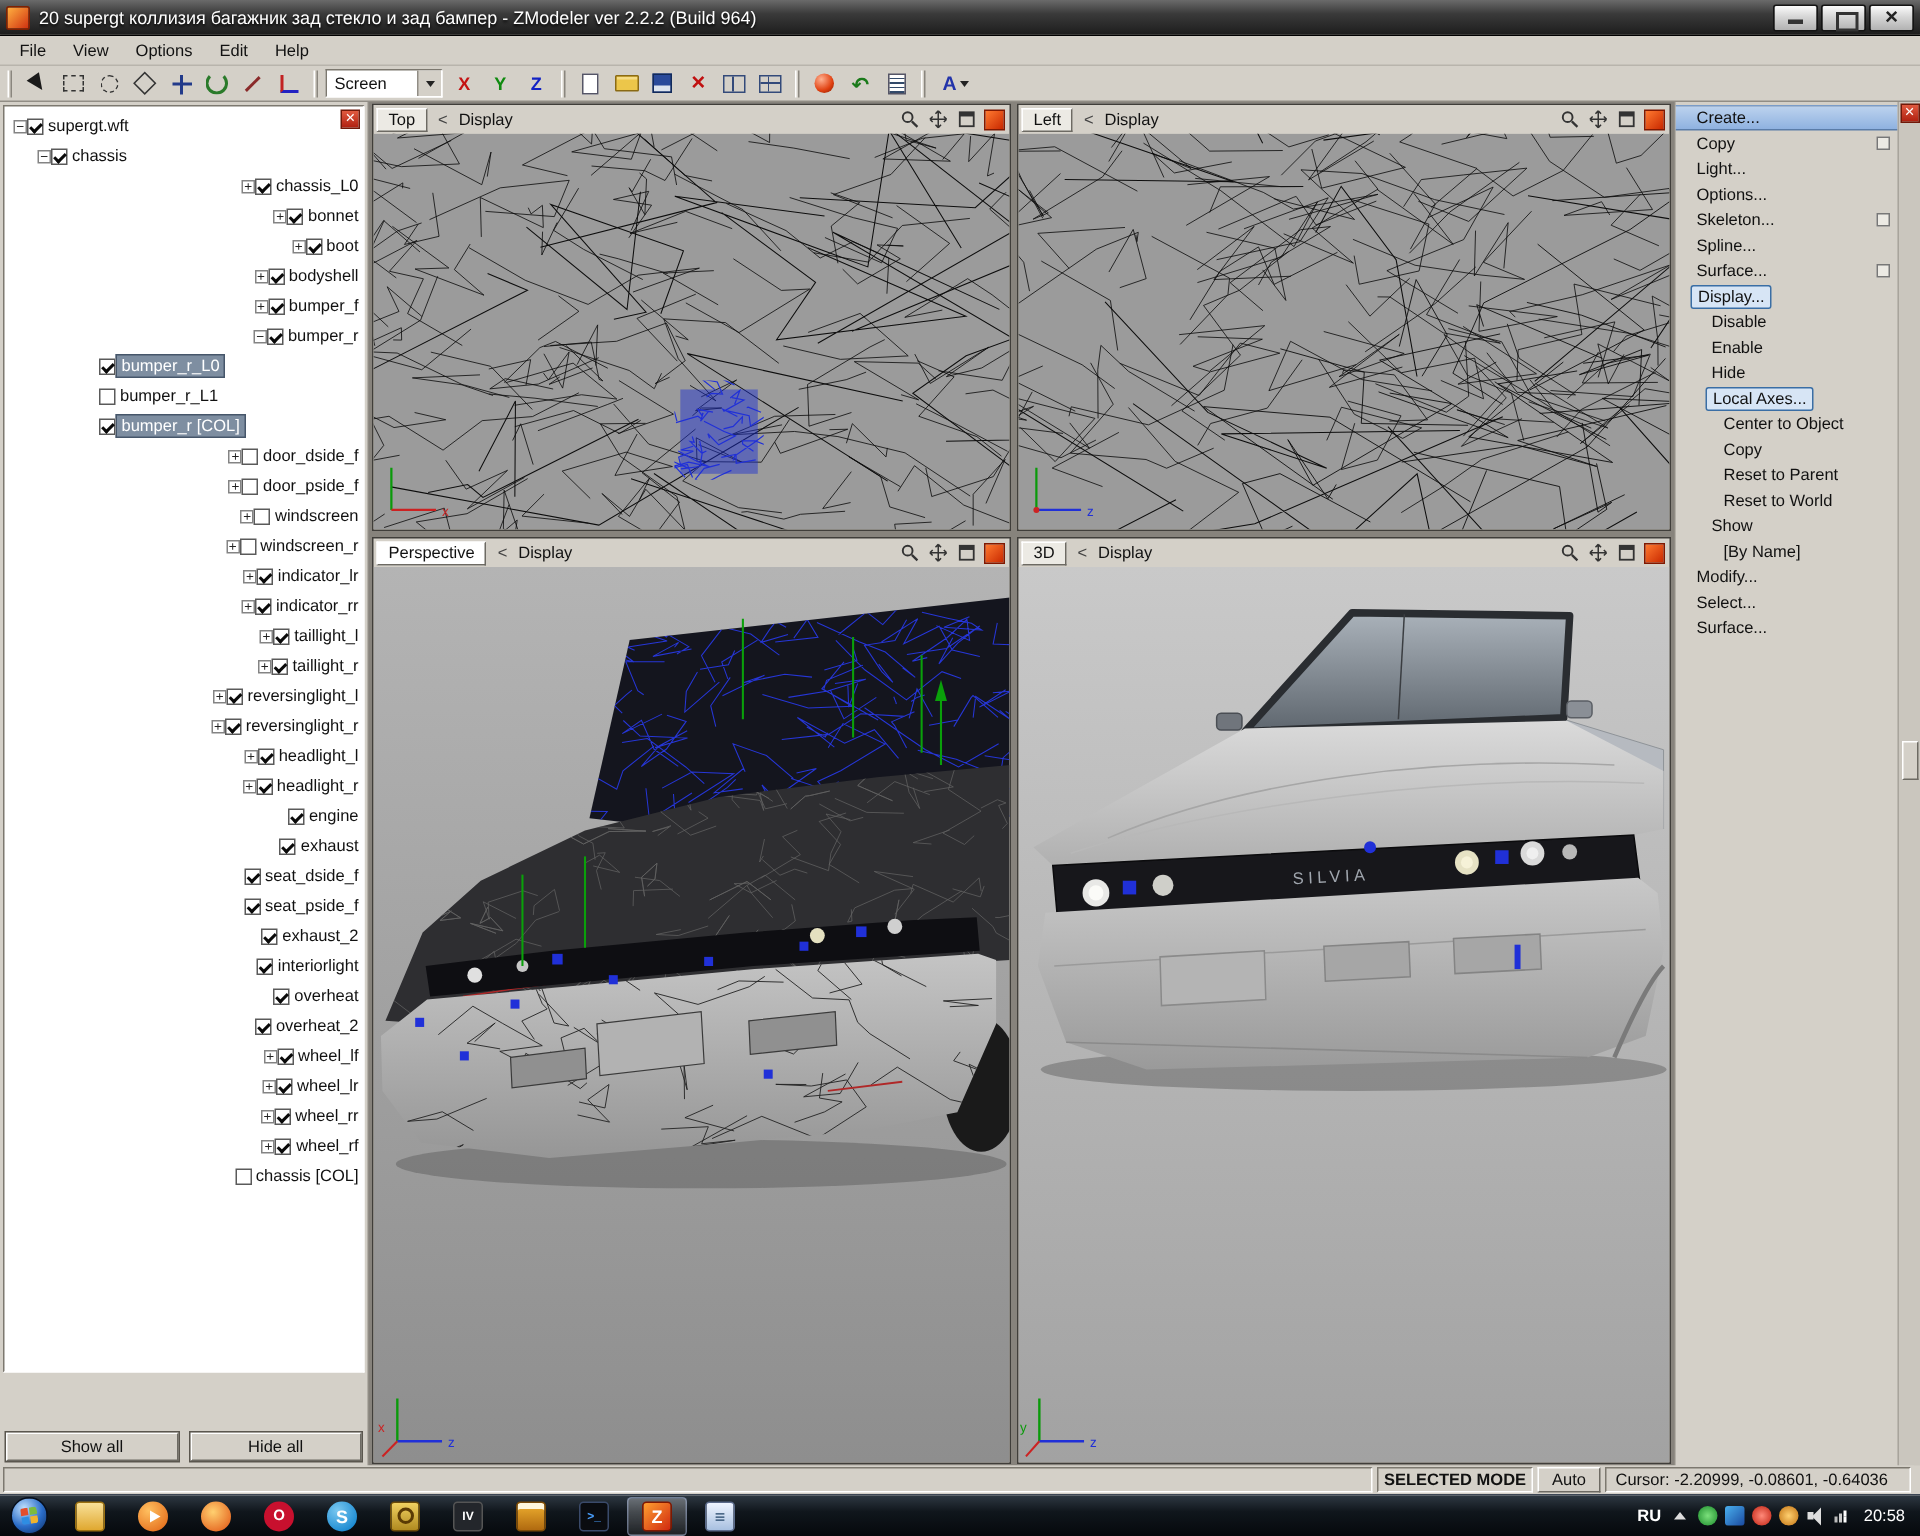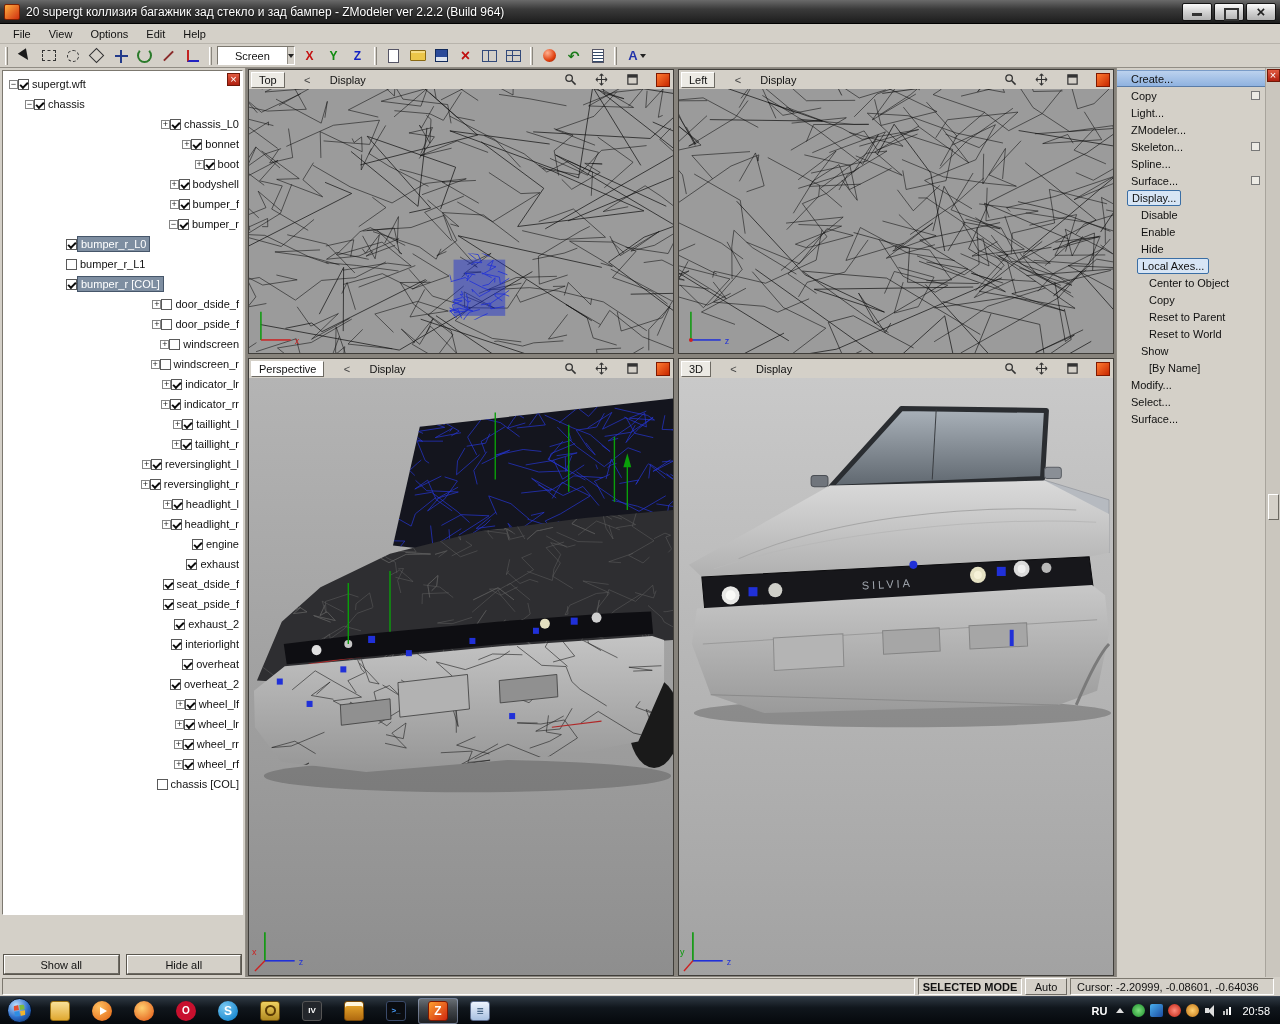--- a/index.html
+++ b/index.html
@@ -39,21 +39,21 @@
 .i-page::before{content:"";width:9px;height:12px;background:#fff;border:1px solid #556;}
 .i-folder::before{content:"";width:14px;height:9px;background:#ecc64a;border:1px solid #8a6a14;border-radius:1px;box-shadow:inset 0 2px 0 #f6dc84;}
 .i-floppy::before{content:"";width:11px;height:11px;background:#2a4a9a;border:1px solid #122a5a;box-shadow:inset 0 -4px 0 #dde4ee;}
 .i-delx::before{content:"\00d7";color:#c01010;font-weight:bold;font-size:16px;line-height:1;}
 .i-vp::before{content:"";width:13px;height:10px;border:1px solid #334a7a;background:linear-gradient(to right,transparent 5px,#334a7a 5px,#334a7a 6px,transparent 6px);}
 .i-vp2::before{content:"";width:13px;height:10px;border:1px solid #334a7a;background:linear-gradient(to right,transparent 5px,#334a7a 5px,#334a7a 6px,transparent 6px),linear-gradient(to bottom,transparent 4px,#334a7a 4px,#334a7a 5px,transparent 5px);}
 .i-sphere::before{content:"";width:13px;height:13px;border-radius:50%;background:radial-gradient(circle at 35% 30%,#ffb090,#e04010 60%,#801800);}
 .i-undo::before{content:"\21b6";color:#1a7a1a;font-size:14px;font-weight:bold;line-height:1;}
 .i-list::before{content:"";width:10px;height:12px;border:1px solid #556;background:repeating-linear-gradient(#fff,#fff 2px,#334a6a 2px,#334a6a 3px);}
 .combo{display:flex;align-items:center;height:19px;width:78px;background:#fff;border:1px solid;border-color:#7c786f #fff #fff #7c786f;flex:none;}
-.combo-text{flex:1;padding:0 17px;}
+.combo-text{flex:1;padding:0 5px;}
 .combo-btn{width:16px;height:100%;background:#d4d0c8;border-left:1px solid #918d85;display:flex;align-items:center;justify-content:center;}
 .combo-btn::after{content:"";border-top:4px solid #222;border-left:3px solid transparent;border-right:3px solid transparent;}
 .tbtn.axis span{font-weight:bold;font-size:12px;}
 .ax-x span{color:#c41212;}
 .ax-y span{color:#0f8a0f;}
 .ax-z span{color:#1222c4;}
 .font-btn{width:30px;}
 .font-A{color:#2233aa;font-weight:bold;font-size:13px;}
 .caret{margin-left:2px;border-top:4px solid #222;border-left:3px solid transparent;border-right:3px solid transparent;}
 
@@ -74,21 +74,21 @@
 .cb{width:11px;height:11px;border:1px solid #5a5a5a;background:#fff;flex:none;position:relative;}
 .trow.checked .cb::before{content:"";position:absolute;left:1px;top:2px;width:6px;height:3px;border-left:2px solid #0a0a0a;border-bottom:2px solid #0a0a0a;transform:rotate(-45deg);}
 .tlabel{padding:1px 3px;}
 .trow.sel .tlabel{background:#7e8ea1;border:1px solid #46566a;color:#fff;}
 .tree-btns{display:flex;gap:8px;padding:4px 2px 1px;margin-top:36px;}
 .tree-btn{flex:1;height:19px;background:#d4d0c8;border:1px solid;border-color:#fff #6d6a63 #6d6a63 #fff;outline:1px solid #5a564e;display:flex;align-items:center;justify-content:center;}
 
 
 .viewports{flex:1;display:grid;grid-template-columns:426px 1fr;grid-template-rows:285px 1fr;gap:4px;background:#87837c;padding:1px 2px;}
 .viewport{display:flex;flex-direction:column;border:1px solid #403e3a;background:#d4d0c8;min-height:0;min-width:0;}
-.vp-header{height:19px;display:flex;align-items:center;gap:16px;padding:1px 2px;flex:none;}
+.vp-header{height:19px;display:flex;align-items:center;gap:4px;padding:1px 2px;flex:none;}
 .vp-name{height:16px;padding:0 7px;background:#eceae4;border:1px solid;border-color:#fff #6d6a63 #6d6a63 #fff;display:flex;align-items:center;}
 .viewport.active .vp-name{background:#fff;}
 .vp-nav{width:13px;height:14px;text-align:center;color:#444;}
 .vp-display{color:#111;}
 .vp-spacer{flex:1;}
 .vp-icon{width:15px;height:15px;display:flex;align-items:center;justify-content:center;}
 .vp-icon svg{width:13px;height:13px;display:block;}
 .vp-redbtn{width:14px;height:14px;background:linear-gradient(135deg,#ff7a30,#c82800);border:1px solid #801800;margin-right:1px;}
 .vp-canvas{flex:1;position:relative;overflow:hidden;min-height:0;}
 .vp-canvas svg{display:block;width:100%;height:100%;}
@@ -772,21 +772,21 @@
             <span class="clabel">Copy</span>
             <span class="cbox"></span>
           </div>
 
           <div class="crow">
             <span class="clabel">Light...</span>
 
           </div>
 
           <div class="crow">
-            <span class="clabel">ZModeler...</span>
+            <span class="clabel">Options...</span>
 
           </div>
 
           <div class="crow hasbox">
             <span class="clabel">Skeleton...</span>
             <span class="cbox"></span>
           </div>
 
           <div class="crow">
             <span class="clabel">Spline...</span>

